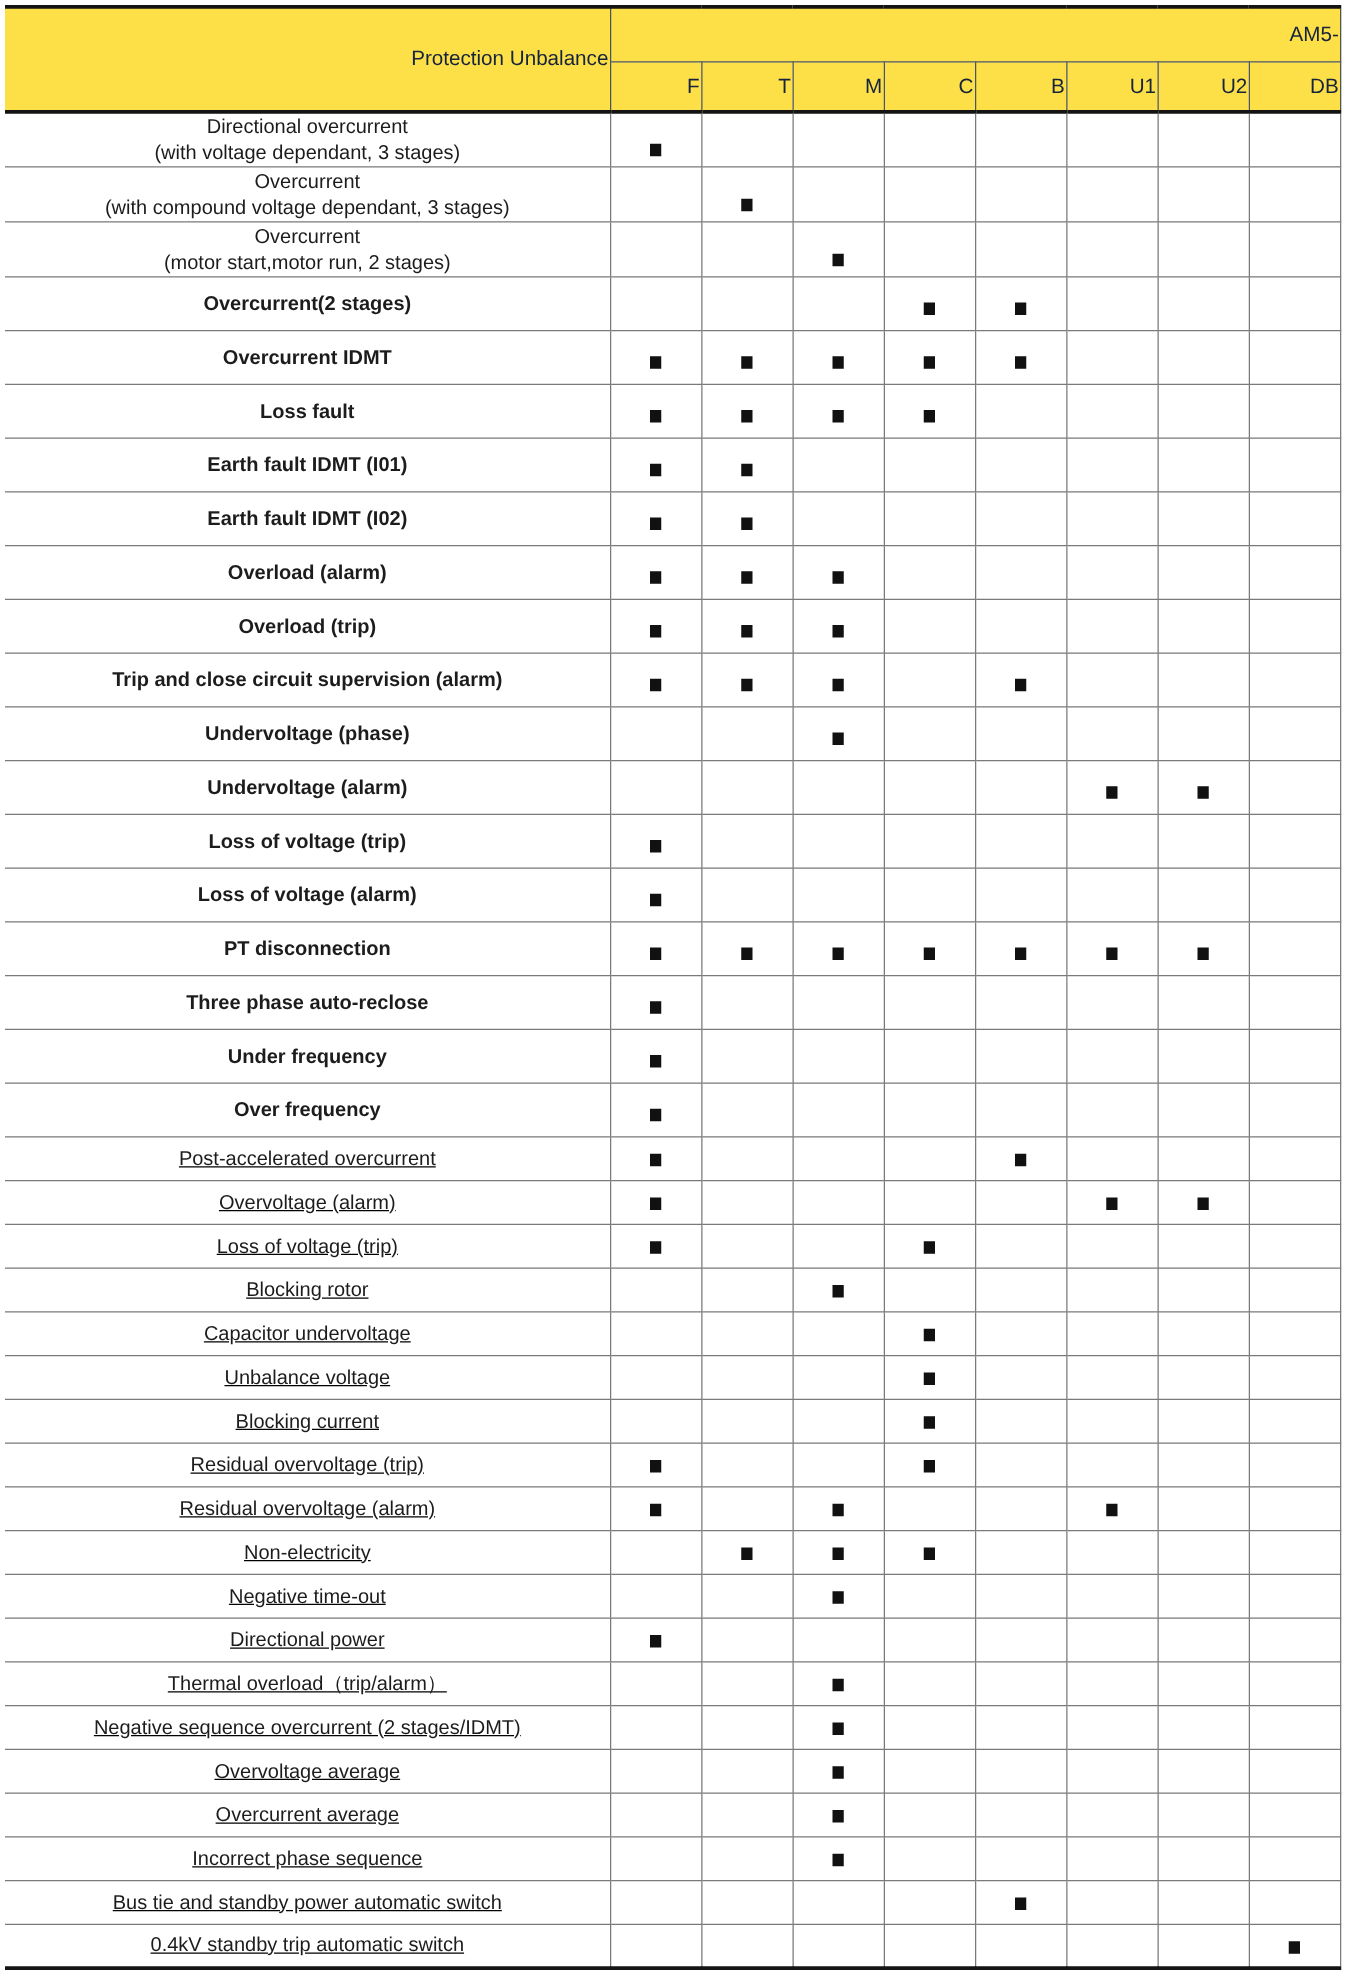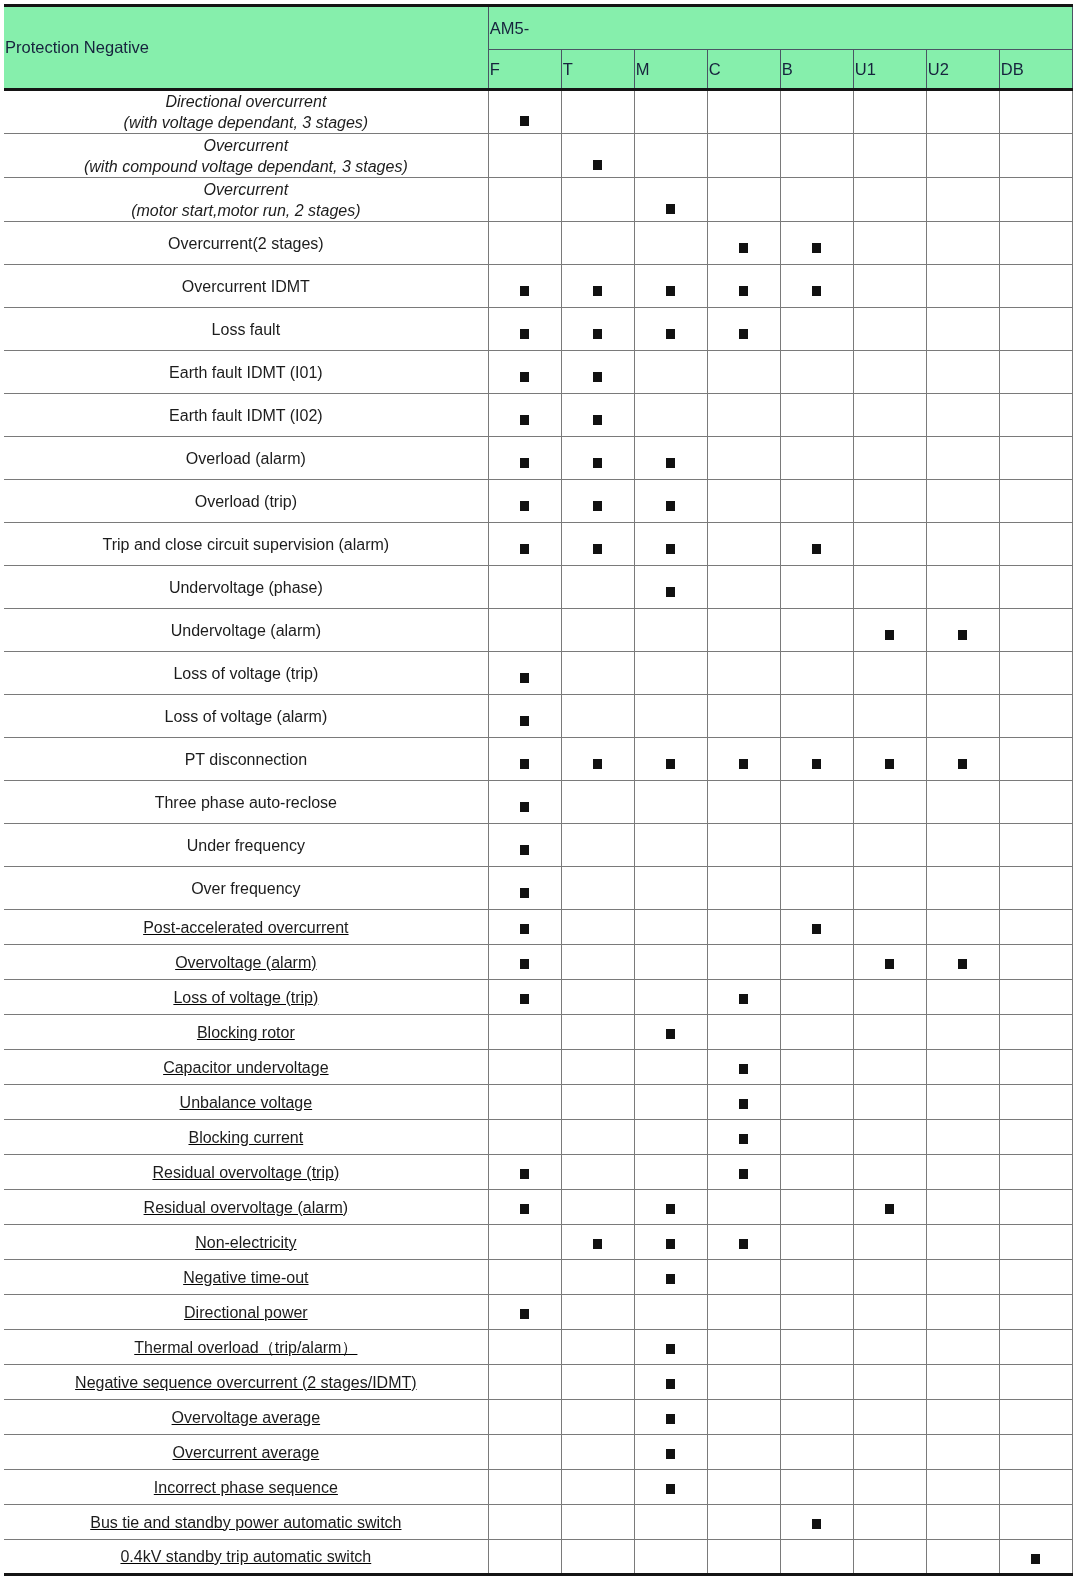--- a/index.html
+++ b/index.html
@@ -20,26 +20,26 @@
     border-collapse: collapse;
     table-layout: fixed;
     width: 1069px;
     border-top: 3px solid #141414;
     border-bottom: 3px solid #141414;
   }
   col.label-col { width: 484px; }
   col.mark-col  { width: 73px; }
 
   thead th {
-    background: #86efac;
+    background: #fde047;
     color: #16233d;
     font-weight: normal;
     font-size: 16.5px;
     border: 1.5px solid #4a5564;
-    text-align: left;
+    text-align: right;
     vertical-align: middle;
   }
   thead tr.group-row { height: 44px; }
   thead tr.letter-row { height: 40px; }
   thead th.corner { border-left: none; }
   thead tr:last-child th { border-bottom: 3px solid #141414; }
   thead th.corner { border-bottom: 3px solid #141414; }
 
   tbody td {
     border: 1.5px solid #7a7a7a;
@@ -48,22 +48,22 @@
     text-align: center;
     vertical-align: middle;
     padding: 0;
     overflow: hidden;
   }
   tbody td.label {
     border-left: none;
     white-space: pre-line;
     line-height: 21px;
   }
-  tr.h2    { height: 44px; font-style: italic; }
-  tr.tall  { height: 43px; }
+  tr.h2    { height: 44px; }
+  tr.tall  { height: 43px; font-weight: bold; }
   tr.short { height: 35px; text-decoration: underline; }
 
   .sq {
     display: inline-block;
     width: 9px;
     height: 10px;
     background: #111111;
   }
   tr.h2 .sq    { transform: translateY(9px); }
   tr.tall .sq  { transform: translateY(5px); }
@@ -80,21 +80,21 @@
         <col class="mark-col">
         <col class="mark-col">
         <col class="mark-col">
       <col class="mark-col">
         <col class="mark-col">
         <col class="mark-col">
         <col class="mark-col">
     </colgroup>
     <thead>
       <tr class="group-row">
-        <th class="corner" rowspan="2">Protection Negative</th>
+        <th class="corner" rowspan="2">Protection Unbalance</th>
         <th colspan="8">AM5-</th>
       </tr>
       <tr class="letter-row" id="col-headers">
           <th>F</th>
           <th>T</th>
           <th>M</th>
           <th>C</th>
           <th>B</th>
           <th>U1</th>
           <th>U2</th>

